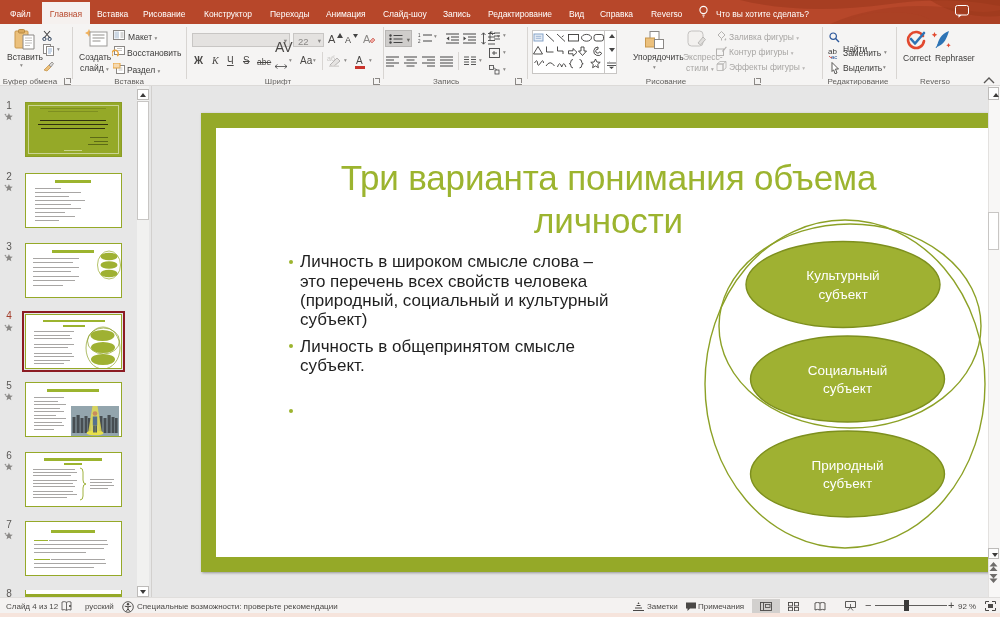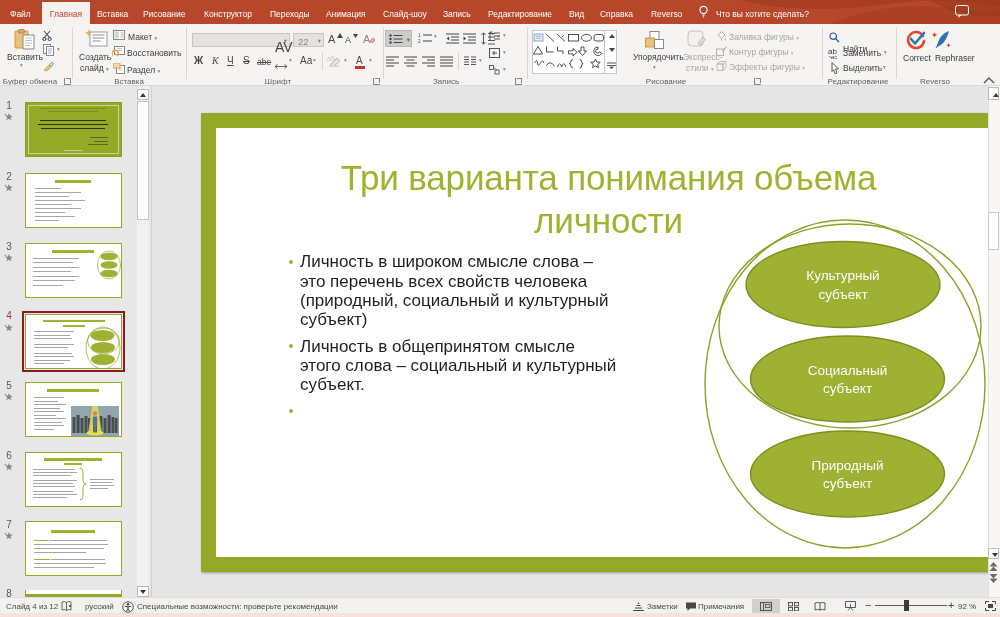--- a/index.html
+++ b/index.html
@@ -549,21 +549,20 @@
   <div class="abs" style="left:0;top:28px;width:785px;text-align:center;font-size:35px;line-height:43px;letter-spacing:-0.15px;color:#9CB42F">Три варианта понимания объема<br>личности</div>
   <div class="abs" id="bullets" style="left:84px;top:124.4px;font-size:17px;line-height:19.3px;color:#1F1F1F">
     <div class="para">
         <div>Личность в широком смысле слова –</div>
         <div>это перечень всех свойств человека</div>
         <div>(природный, социальный и культурный</div>
         <div>субъект)</div>
       </div>
     <div class="para" style="margin-top:7px">
         <div>Личность в общепринятом смысле</div>
-        <div>этого слова – социальный и культурный</div>
         <div>субъект.</div>
       </div>
   </div>
   <span class="bdot" style="top:131.5px"></span>
   <span class="bdot" style="top:216px"></span>
   <span class="bdot" style="top:280.5px"></span>
   <svg class="abs" style="left:422px;top:82px" width="360" height="350" viewBox="0 0 360 350">
     <ellipse cx="207" cy="174" rx="140" ry="164" fill="none" stroke="#8CA126" stroke-width="1.4"></ellipse>
     <ellipse cx="212" cy="116" rx="131" ry="102" fill="none" stroke="#8CA126" stroke-width="1.4"></ellipse>
     <g fill="#9FB132" stroke="#7D8F1E" stroke-width="1.4">

